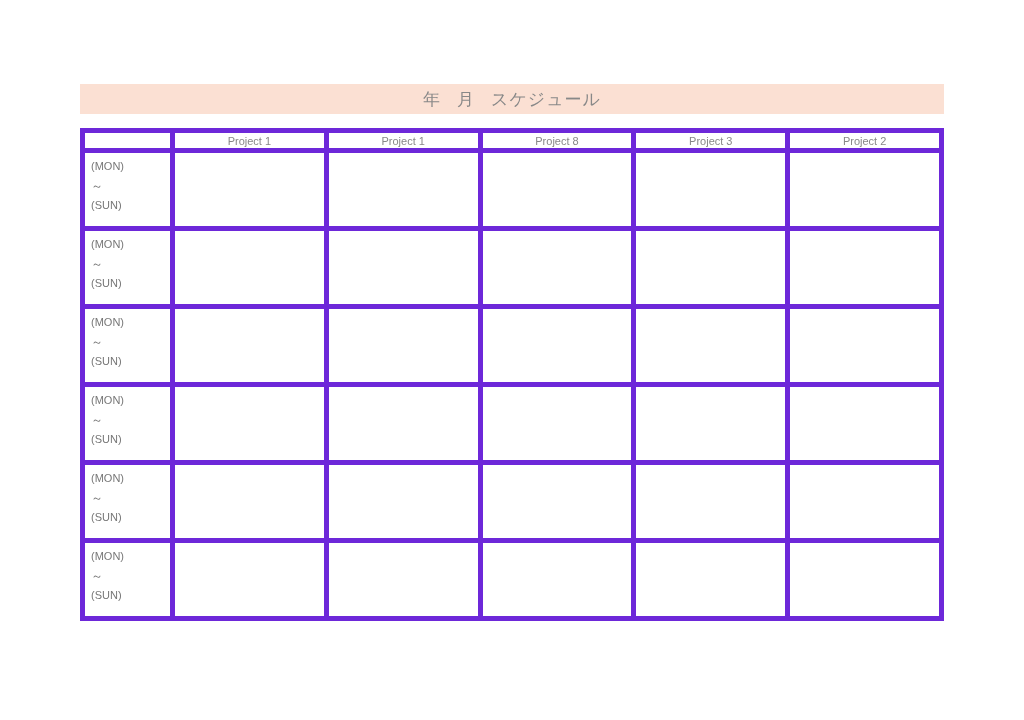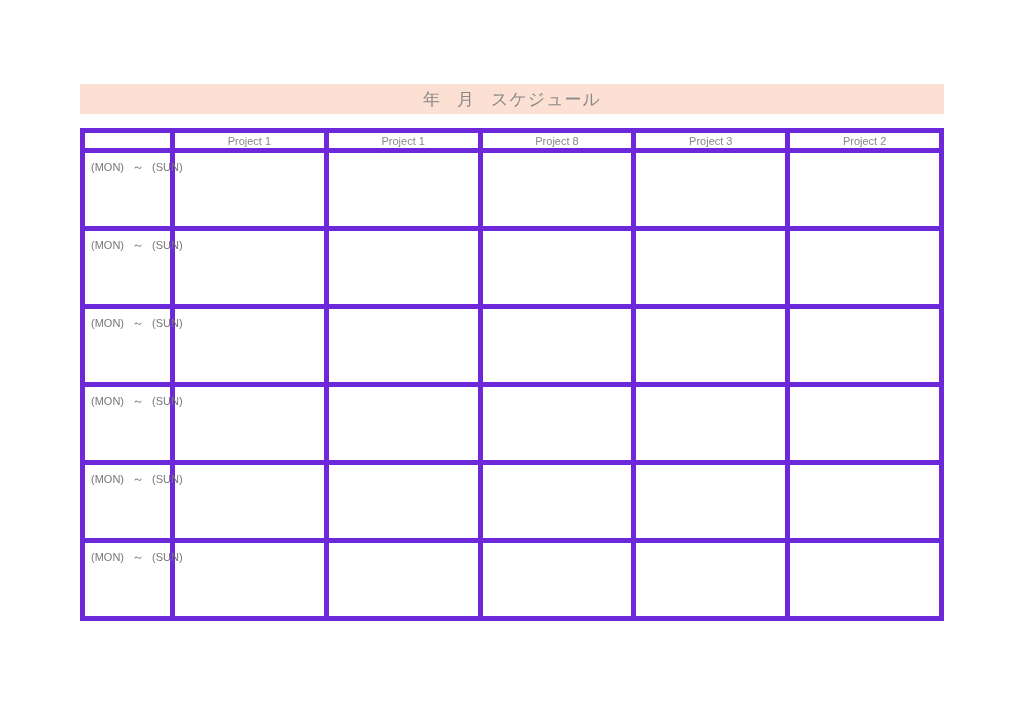--- a/index.html
+++ b/index.html
@@ -42,22 +42,21 @@
     table.schedule thead th.rowhead-col {
       width: 90px;
     }
     table.schedule tbody td.rowhead {
       height: 78px;
       vertical-align: top;
       padding: 8px 6px 6px 6px;
     }
     .week-block {
       display: flex;
-      flex-direction: row;
-      align-items: center;
+      flex-direction: column;
       gap: 8px;
       font-size: 11px;
       color: #777;
       line-height: 1;
     }
     .week-block .tilde { font-size: 12px; }
     table.schedule tbody td.cell {
       vertical-align: top;
     }
   </style>

